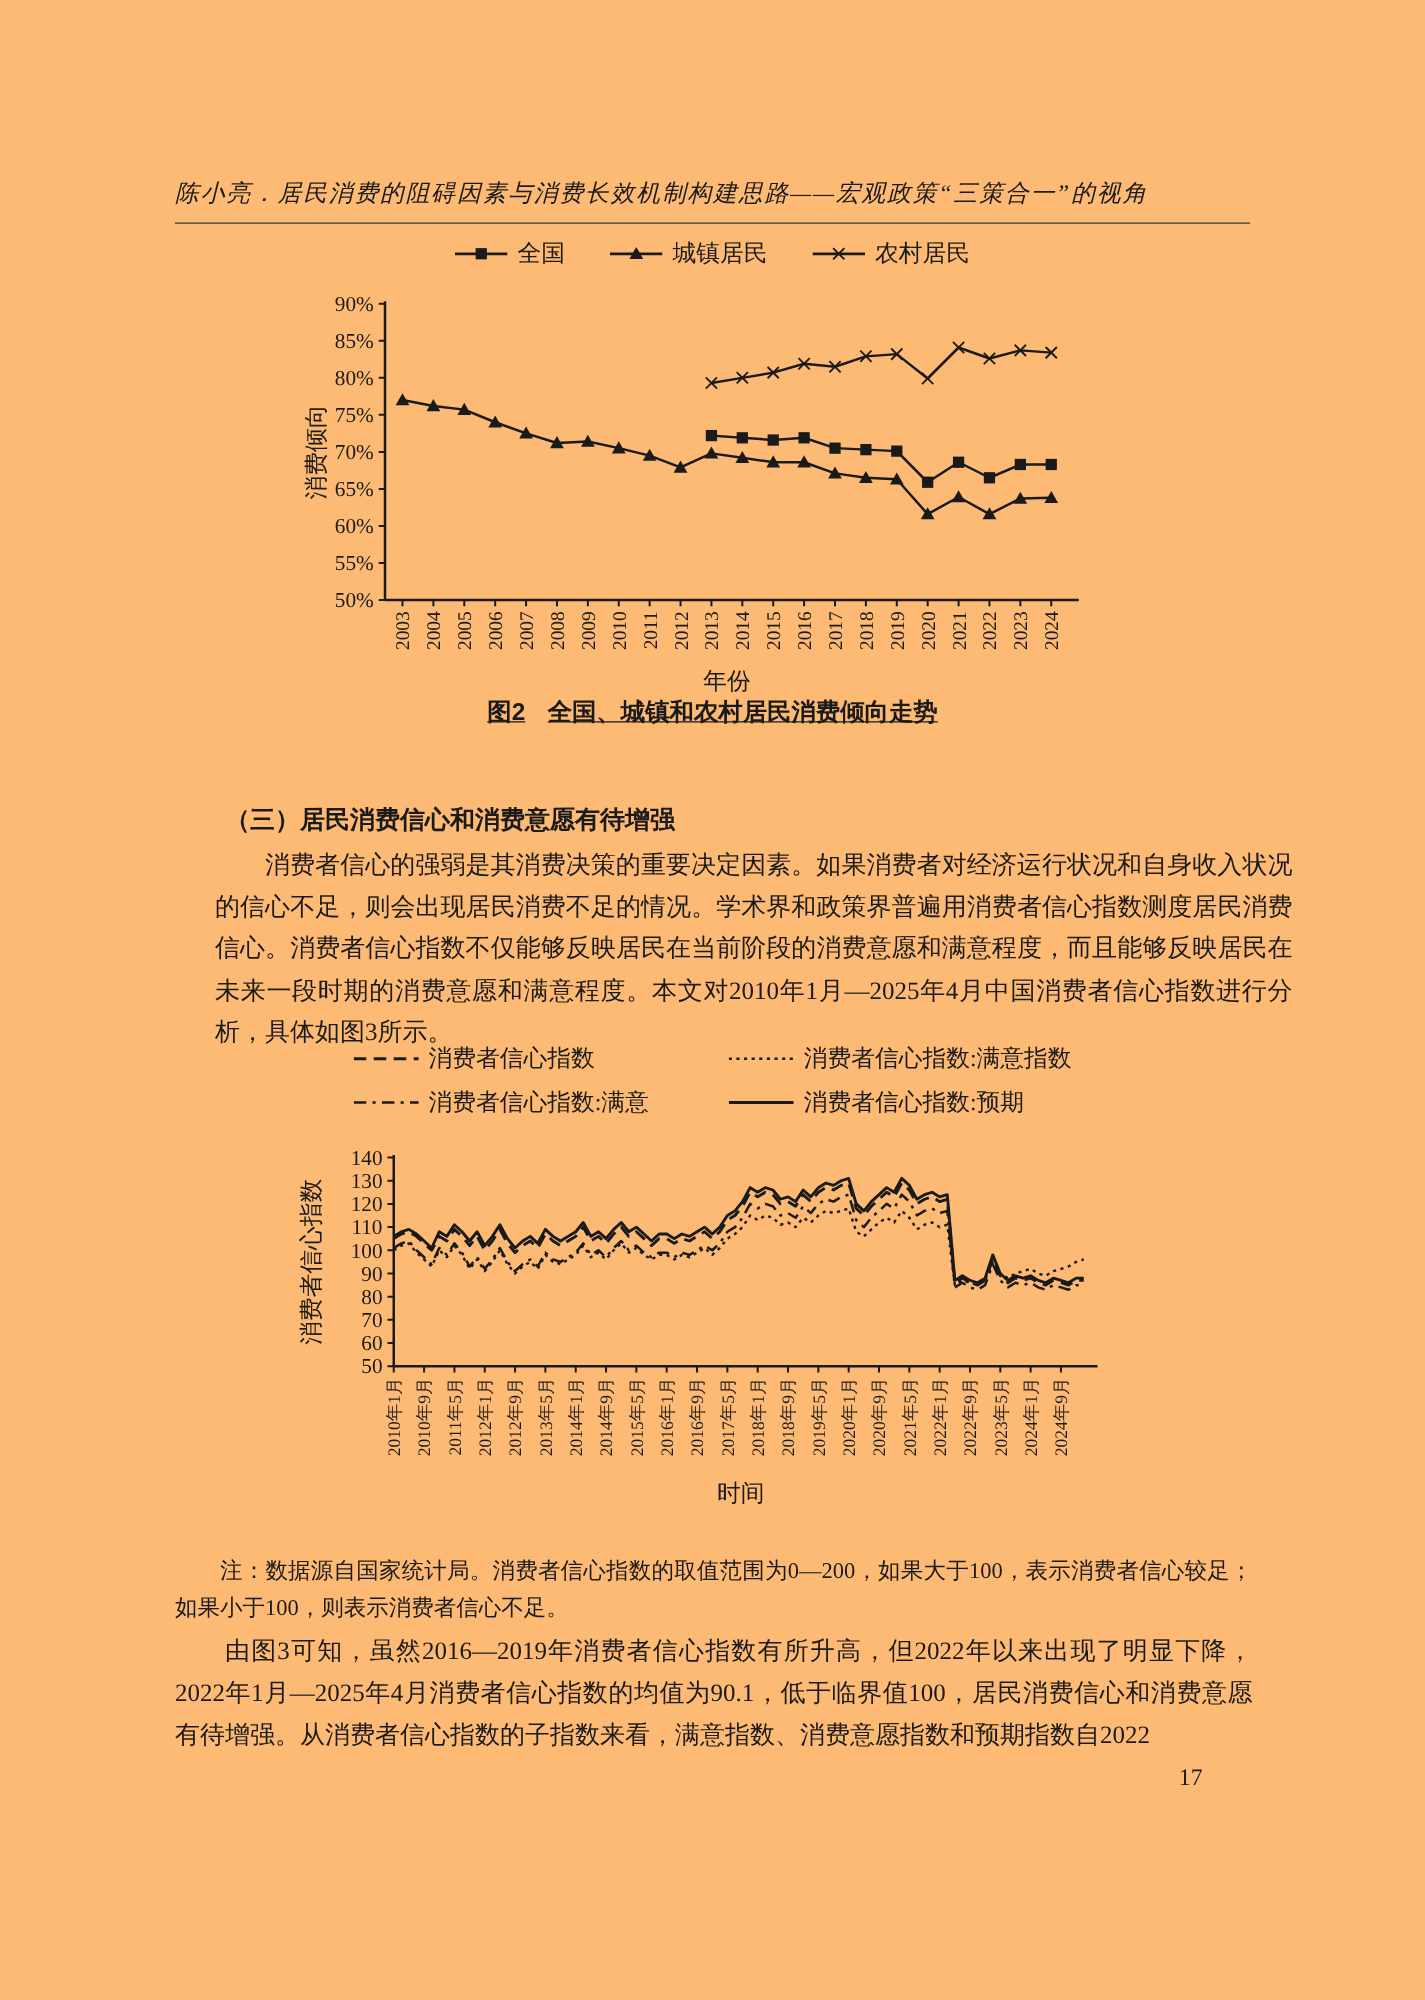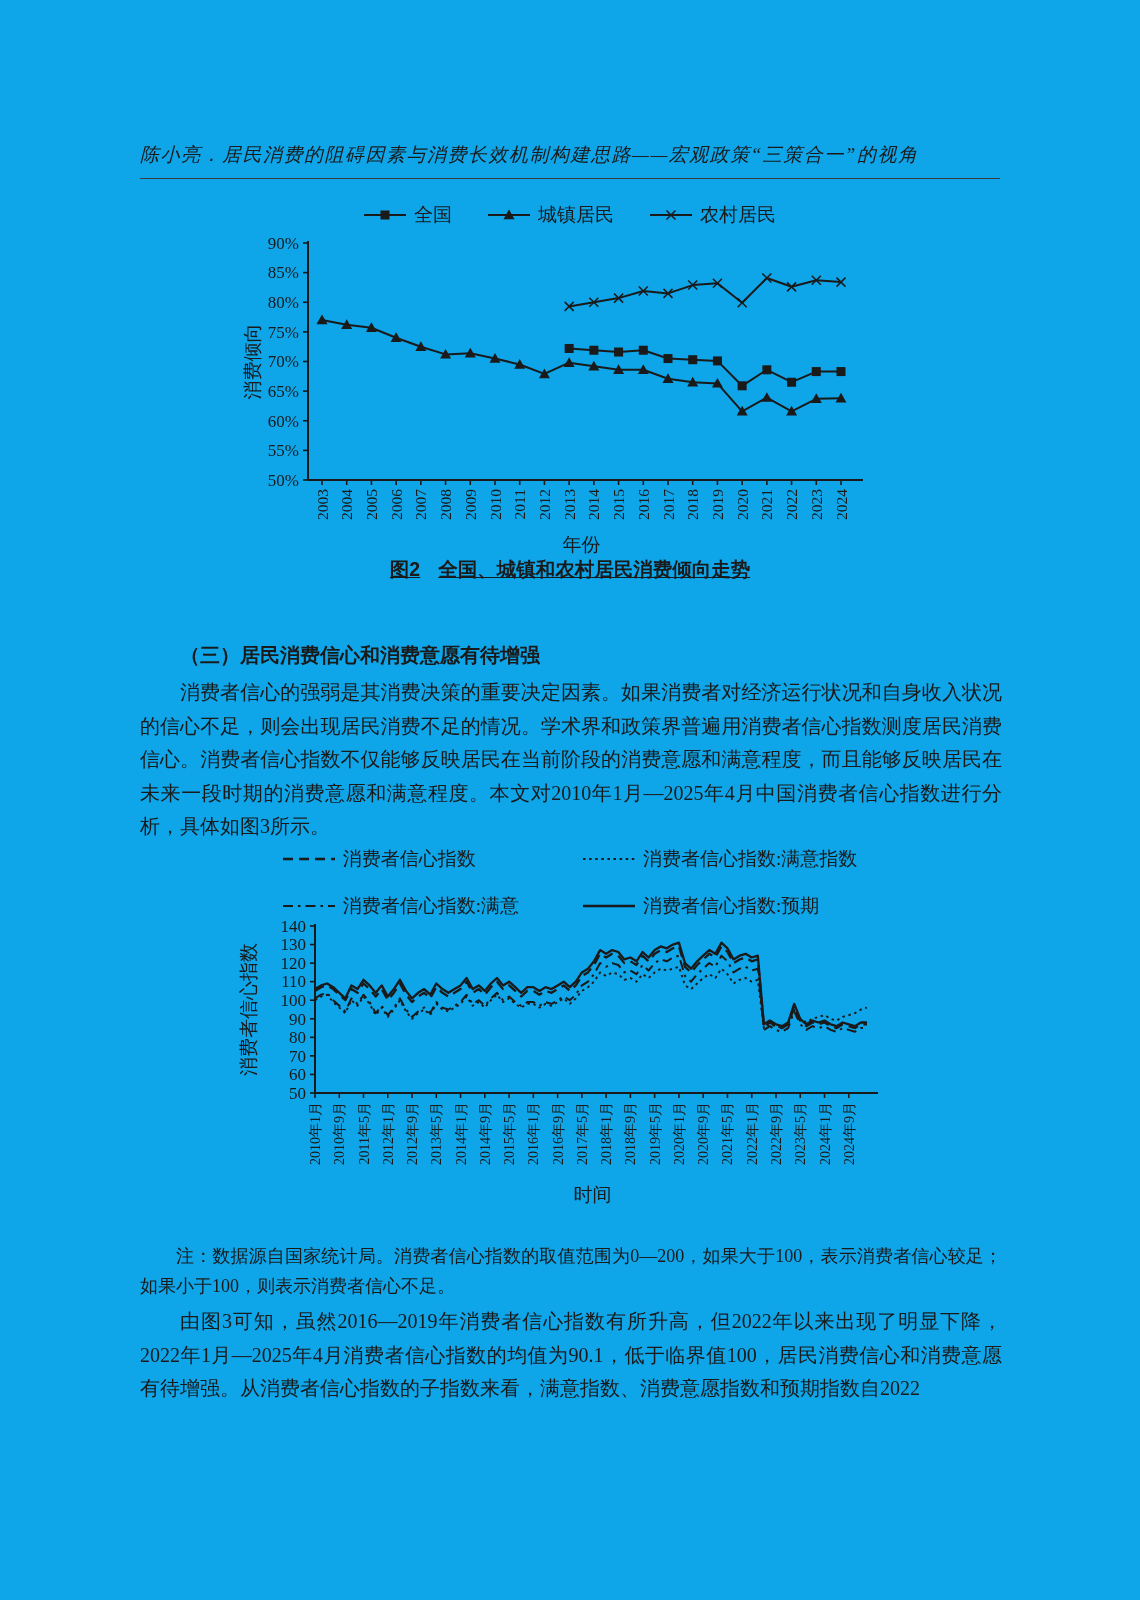--- a/index.html
+++ b/index.html
@@ -1,38 +1,38 @@
 <!DOCTYPE html>
 <html><head>
 <meta charset="utf-8">
 <style>
   html,body{margin:0;padding:0;background:#fff;}
   .page{
     position:relative;
     width:1140px;height:1600px;
-    background:#0ea5e9;
+    background:#fdba74;
     font-family:"Liberation Serif", serif;
     color:#1a1a1a;
     overflow:hidden;
   }
   .running-head{
     position:absolute;left:140px;top:142px;width:860px;
     font-style:italic;font-size:19px;letter-spacing:1.5px;
     padding-bottom:10px;border-bottom:1.5px solid #3a3a3a;
     white-space:nowrap;
   }
   .fig-legend{
     position:absolute;left:0;width:100%;
     display:flex;justify-content:center;align-items:center;
     font-size:19px;
   }
   .fig2-legend{top:190px;gap:36px;}
   .fig3-legend{top:834px;}
   .fig3-grid{display:grid;grid-template-columns:auto auto;column-gap:64px;row-gap:9px;}
-  .legend-item{display:flex;align-items:center;gap:8px;white-space:nowrap;margin-top:12px;}
+  .legend-item{display:flex;align-items:center;gap:8px;white-space:nowrap;}
   .chart-mount{position:absolute;}
   #chart2-mount{left:225px;top:224px;width:665px;height:334px;}
   #chart3-mount{left:225px;top:894px;width:665px;height:316px;}
   .fig-caption{
     position:absolute;left:0;width:100%;text-align:center;
     font-family:"Liberation Sans", sans-serif;font-weight:bold;font-size:19.5px;text-decoration:underline;
   }
   .fig2-caption{top:556px;}
   .fig3-caption{top:1214px;}
   .fig-caption .cap-label{margin-right:18px;}
@@ -44,21 +44,21 @@
   .fig3-note{top:1241px;}
   .section-heading{
     position:absolute;left:140px;top:642px;width:862px;
     font-family:Liberation Serif, serif;font-weight:bold;font-size:20px;
     text-indent:2em;
   }
   .body-para{
     position:absolute;left:140px;width:862px;
     font-size:20px;line-height:33.6px;text-align:justify;text-indent:2em;
   }
-  .para1{top:676px;}
+  .para1{top:676px;margin-left:32px;}
   .para2{top:1305px;}
   .page-num{
     position:absolute;left:140px;top:1412px;width:822px;
     text-align:right;font-size:19px;
   }
   svg text{fill:#1a1a1a;}
 </style>
 </head>
 <body>
 
@@ -386,14 +386,15 @@
         <g>
           <path d="M90.0 95.1L96.1 91.4L102.1 89.5L108.2 93.2L114.3 98.8L120.3 104.4L126.4 91.4L132.5 95.1L138.5 85.8L144.6 91.4L150.7 98.8L156.7 91.4L162.8 102.5L168.9 95.1L174.9 85.8L181.0 96.9L187.0 104.4L193.1 98.8L199.2 95.1L205.2 100.7L211.3 89.5L217.4 95.1L223.4 98.8L229.5 95.1L235.6 91.4L241.6 84.0L247.7 95.1L253.8 91.4L259.8 96.9L265.9 89.5L272.0 84.0L278.0 91.4L284.1 87.7L290.2 93.2L296.2 98.8L302.3 93.2L308.4 93.2L314.4 96.9L320.5 93.2L326.6 95.1L332.6 91.4L338.7 87.7L344.8 93.2L350.8 87.7L356.9 78.4L363.0 74.7L369.0 67.3L375.1 56.1L381.1 59.8L387.2 56.1L393.3 58.0L399.3 65.4L405.4 63.5L411.5 67.3L417.5 58.0L423.6 63.5L429.7 56.1L435.7 52.4L441.8 54.3L447.9 50.6L453.9 48.7L460.0 69.1L466.1 74.7L472.1 67.3L478.2 61.7L484.3 56.1L490.3 59.8L496.4 48.7L502.5 54.3L508.5 65.4L514.6 61.7L520.7 59.8L526.7 63.5L532.8 61.7L538.9 130.3L544.9 126.6L551.0 130.3L557.0 132.2L563.1 128.5L569.2 109.9L575.2 124.8L581.3 130.3L587.4 126.6L593.4 128.5L599.5 126.6L605.6 130.3L611.6 132.2L617.7 128.5L623.8 130.3L629.8 132.2L635.9 128.5L642.0 128.5" fill="none" stroke="#1a1a1a" stroke-width="2.3" stroke-linejoin="round" stroke-linecap="butt"></path>
         </g>
       </svg></div>
 
 
   <div class="fig-note fig3-note">注：数据源自国家统计局。消费者信心指数的取值范围为0—200，如果大于100，表示消费者信心较足；如果小于100，则表示消费者信心不足。</div>
 
   <div class="body-para para2">由图3可知，虽然2016—2019年消费者信心指数有所升高，但2022年以来出现了明显下降，2022年1月—2025年4月消费者信心指数的均值为90.1，低于临界值100，居民消费信心和消费意愿有待增强。从消费者信心指数的子指数来看，满意指数、消费意愿指数和预期指数自2022</div>
 
+  <div class="page-num">17</div>
 
 </div>
 
 </body></html>

